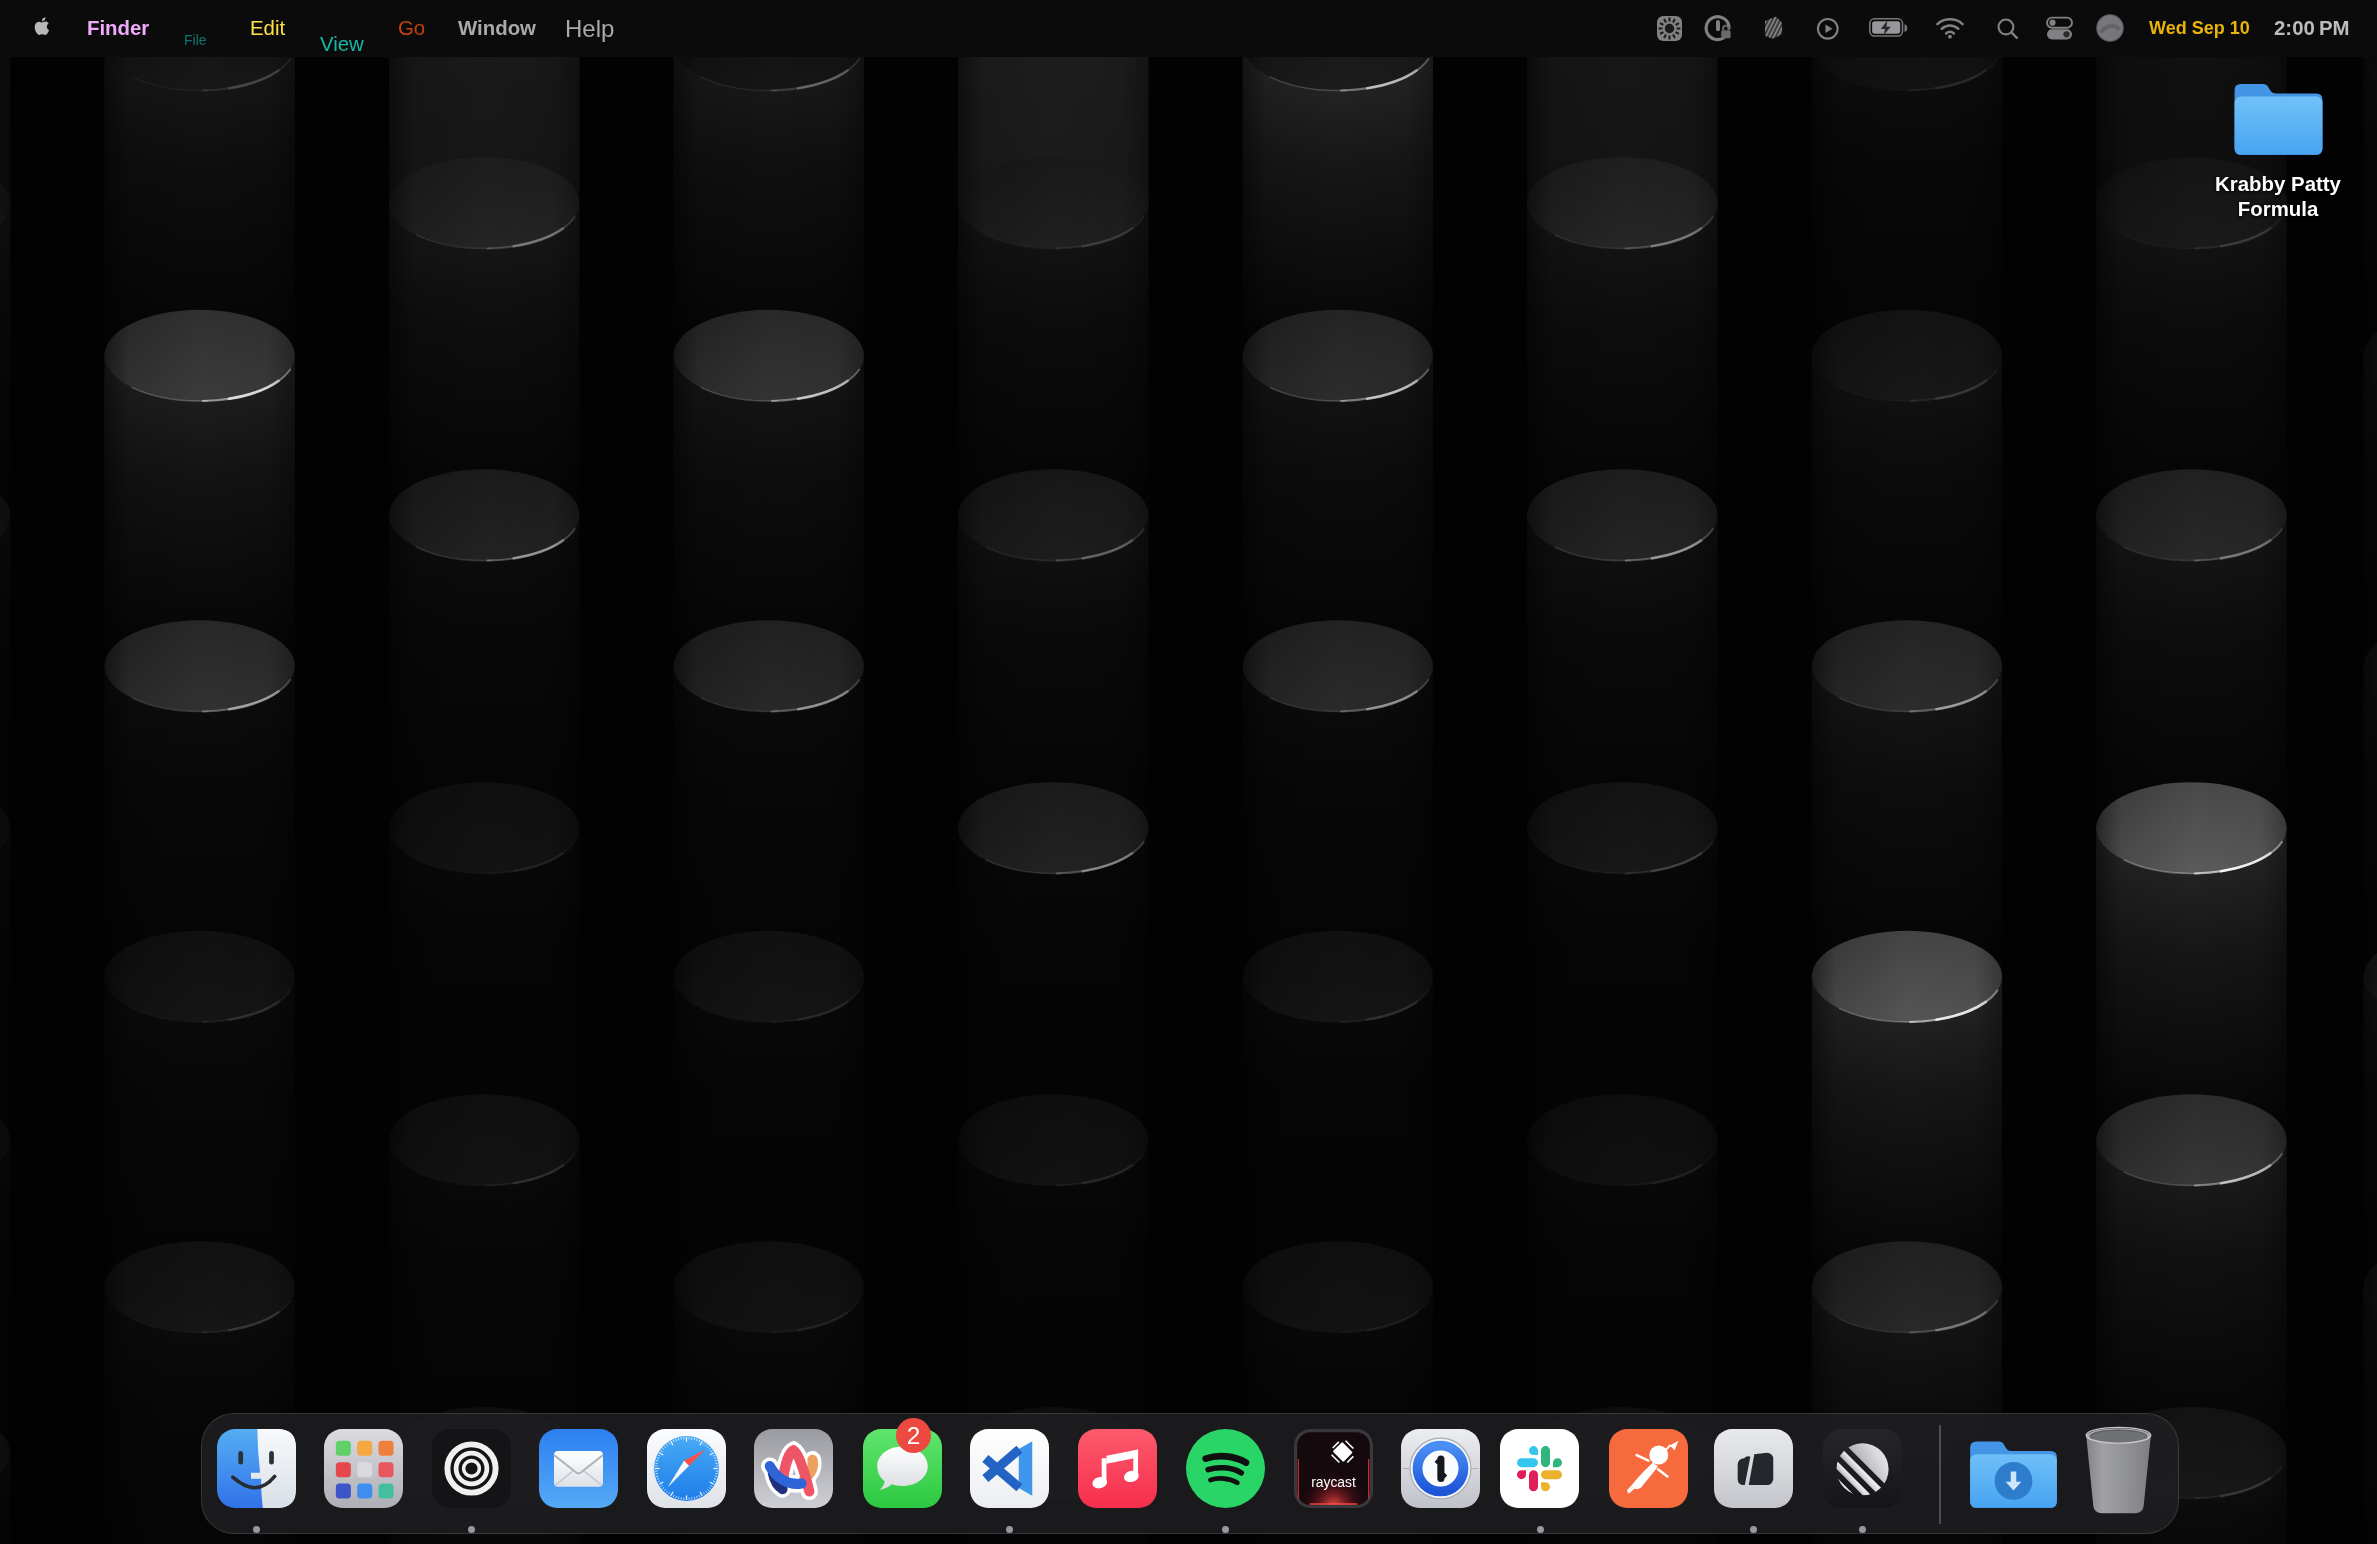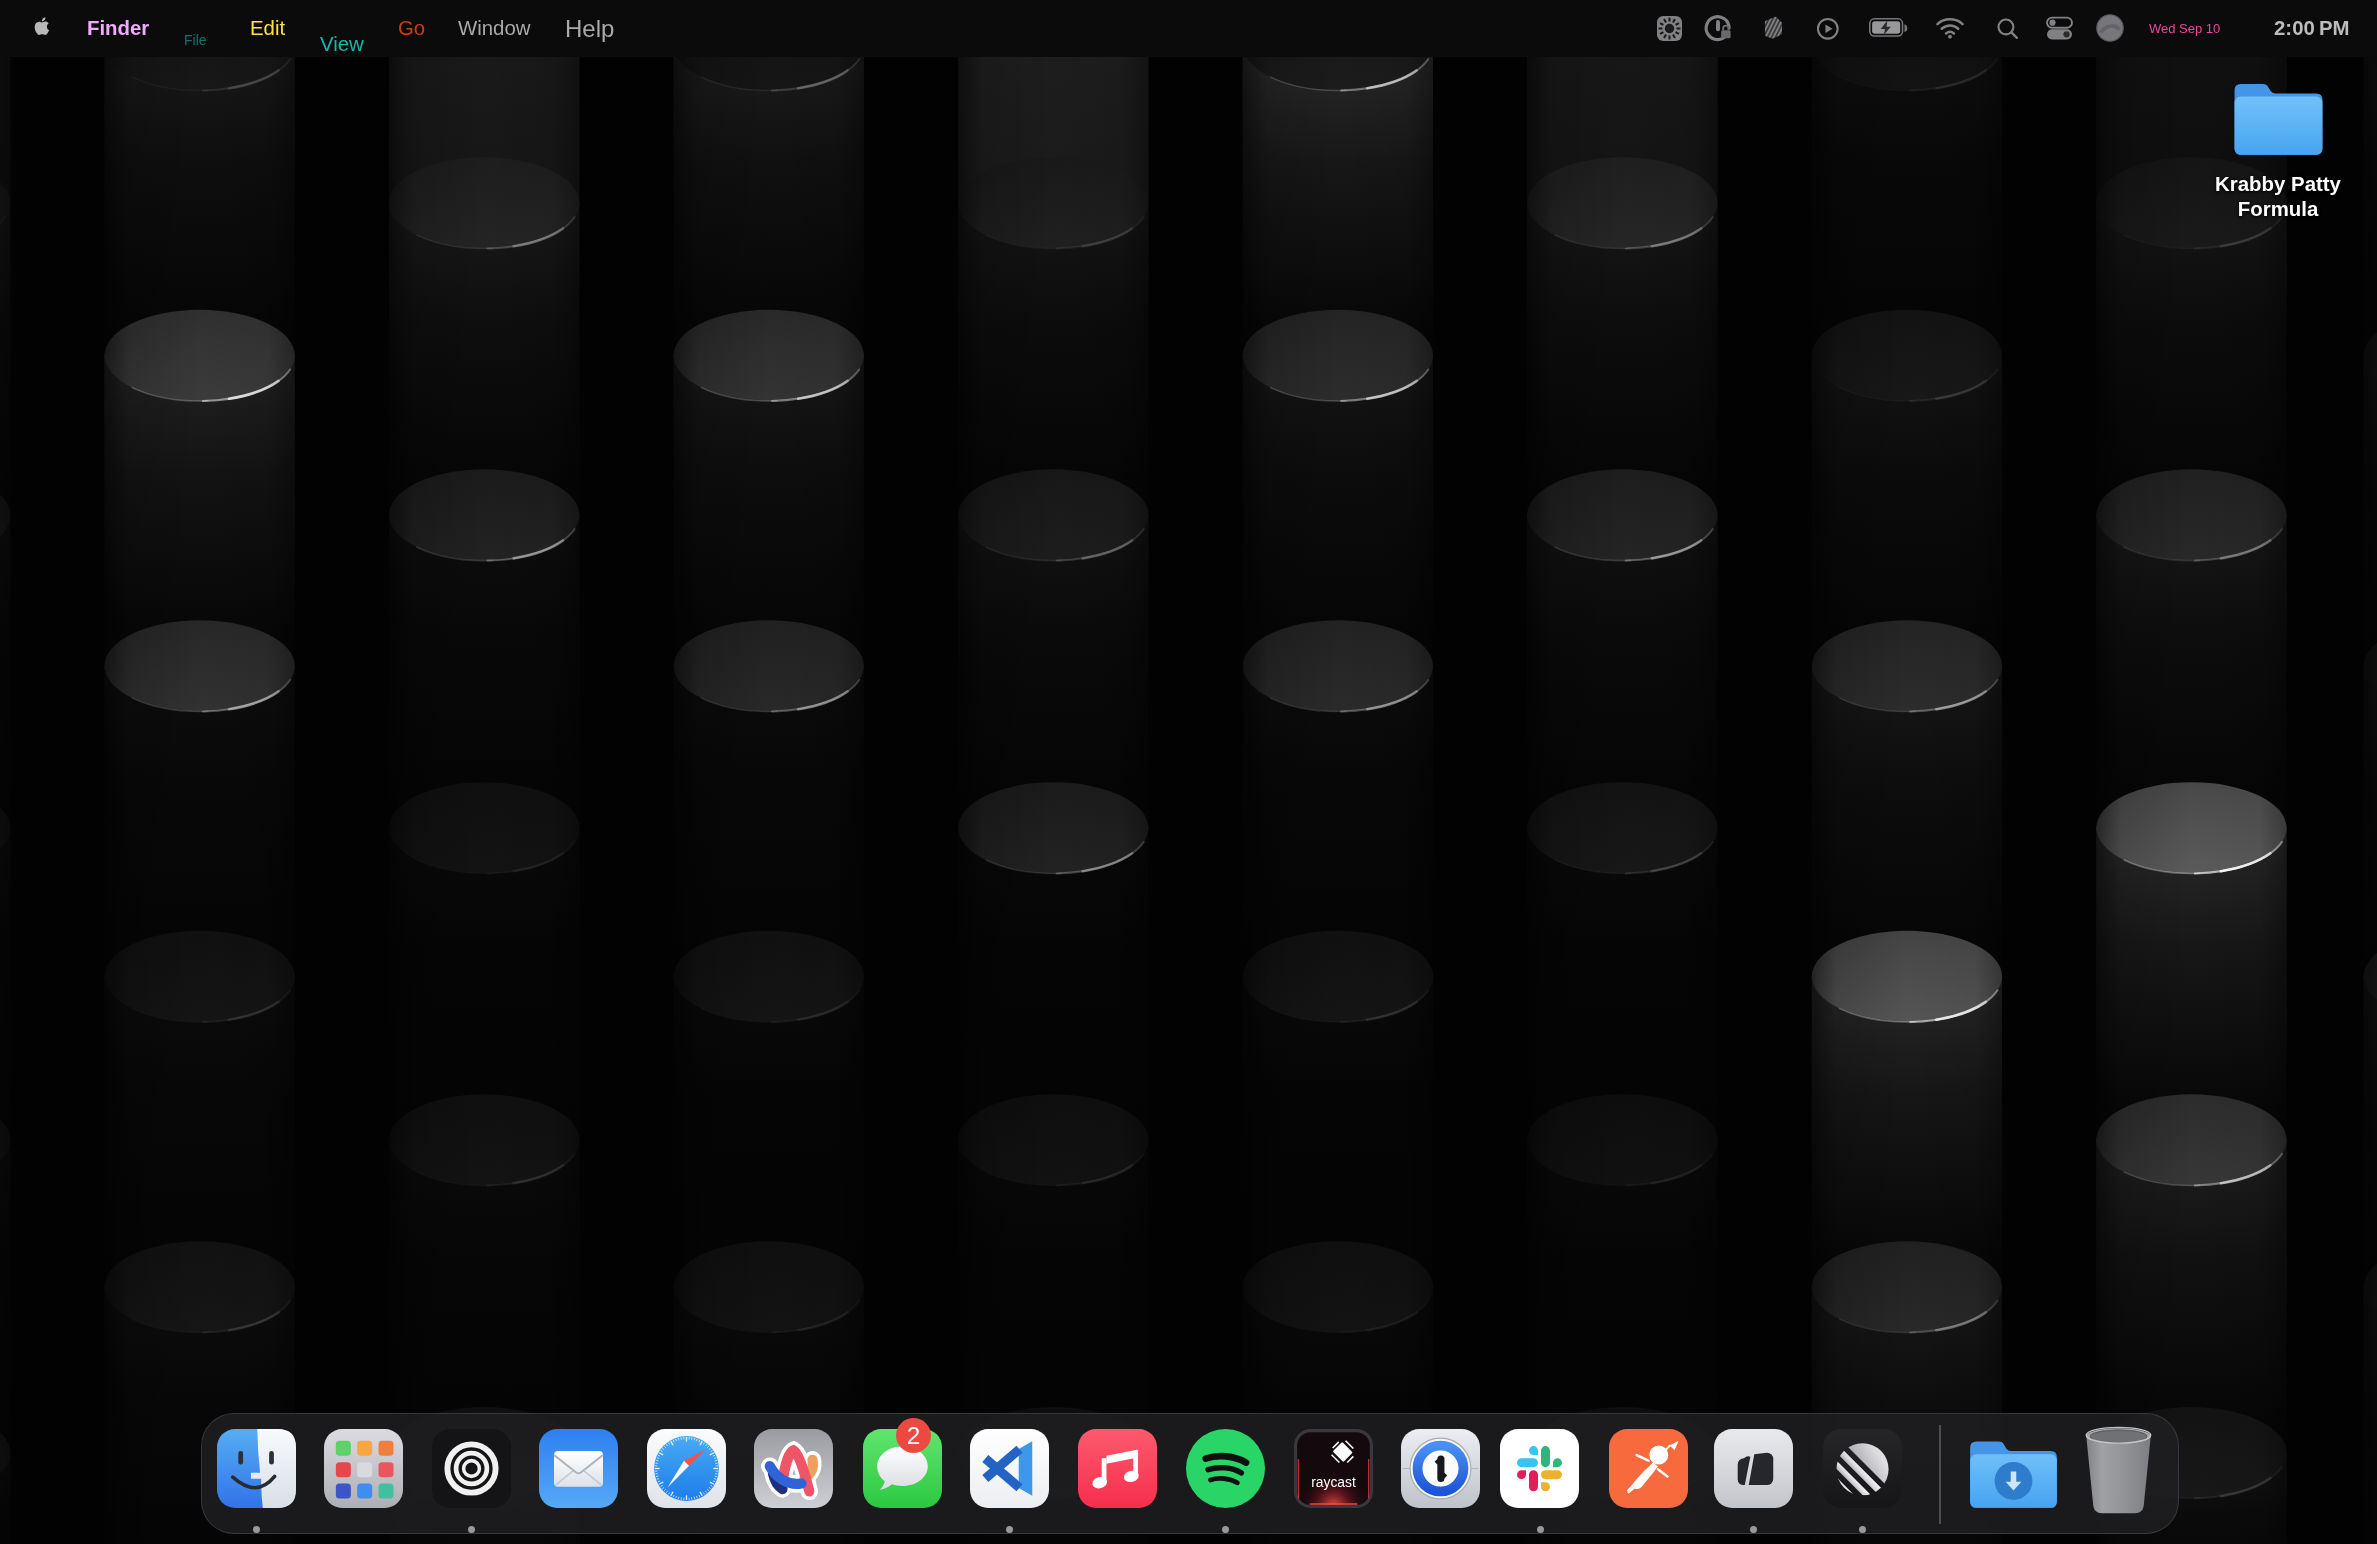--- a/index.html
+++ b/index.html
@@ -891,21 +891,21 @@
 <div style="position:absolute;left:2160px;top:172px;width:236px;text-align:center;font-size:20.4px;font-weight:700;color:#ffffff;line-height:25px;text-shadow:0 0.8px 3.1px rgba(0,0,0,0.95),0 0 1.6px rgba(0,0,0,0.8)">Krabby Patty<br>Formula</div>
 <div style="position:absolute;left:0;top:0;width:2377px;height:57px;background:#0b0b0c">
     <svg width="20.4" height="25" viewBox="0 0 26 32" style="position:absolute;left:33px;top:15.7px">
 <path d="M21.5,16.9 c0-3.6,2.9-5.3,3-5.4 c-1.6-2.4-4.2-2.7-5.1-2.8 c-2.2-0.2-4.2,1.3-5.3,1.3 c-1.1,0-2.8-1.3-4.6-1.2 C7.2,8.9,5,10.2,3.8,12.3 c-2.4,4.2-0.6,10.4,1.7,13.8 c1.1,1.7,2.5,3.5,4.3,3.4 c1.7-0.1,2.4-1.1,4.5-1.1 c2.1,0,2.7,1.1,4.6,1.1 c1.9,0,3.1-1.7,4.2-3.4 c1.3-1.9,1.9-3.8,1.9-3.9 C24.9,22.1,21.5,20.8,21.5,16.9 z M18,6.3 c0.9-1.1,1.6-2.7,1.4-4.3 c-1.4,0.1-3,0.9-4,2 c-0.9,1-1.7,2.6-1.5,4.2 C15.5,8.3,17,7.4,18,6.3 z" fill="#b8b8b8" transform="scale(0.82)"></path>
 </svg>
     <div style="position:absolute;left:87px;top:0;height:57px;line-height:57px;font-size:20.4px;font-weight:700;color:#f0abfc">Finder</div>
     <div style="position:absolute;left:184px;top:12px;height:57px;line-height:57px;font-size:14px;font-weight:500;color:#0f766e">File</div>
     <div style="position:absolute;left:250px;top:0;height:57px;line-height:57px;font-size:20.4px;font-weight:400;color:#fde047">Edit</div>
     <div style="position:absolute;left:320px;top:16px;height:57px;line-height:57px;font-size:20.4px;font-weight:400;color:#14b8a6">View</div>
     <div style="position:absolute;left:398px;top:0;height:57px;line-height:57px;font-size:20.4px;font-weight:500;color:#c2410c">Go</div>
-    <div style="position:absolute;left:458px;top:0;height:57px;line-height:57px;font-size:20.4px;font-weight:400;color:#a9a9a9">Window</div>
+    <div style="position:absolute;left:458px;top:0;height:57px;line-height:57px;font-size:20.4px;font-weight:700;color:#a9a9a9">Window</div>
     <div style="position:absolute;left:565px;top:0;height:57px;line-height:57px;font-size:24px;font-weight:500;color:#a9a9a9">Help</div>
     <svg width="25" height="25" viewBox="0 0 32 32" style="position:absolute;left:1657px;top:15.7px">
 <rect width="32" height="32" rx="8" fill="#818184"></rect>
       <circle cx="16" cy="16" r="6" fill="#1a1a1a"></circle>
       <line x1="25.0" y1="16.0" x2="30.0" y2="16.0" stroke="#1a1a1a" stroke-width="2.6"></line>
       <line x1="23.8" y1="20.5" x2="28.1" y2="23.0" stroke="#1a1a1a" stroke-width="2.6"></line>
       <line x1="20.5" y1="23.8" x2="23.0" y2="28.1" stroke="#1a1a1a" stroke-width="2.6"></line>
       <line x1="16.0" y1="25.0" x2="16.0" y2="30.0" stroke="#1a1a1a" stroke-width="2.6"></line>
       <line x1="11.5" y1="23.8" x2="9.0" y2="28.1" stroke="#1a1a1a" stroke-width="2.6"></line>
       <line x1="8.2" y1="20.5" x2="3.9" y2="23.0" stroke="#1a1a1a" stroke-width="2.6"></line>
@@ -964,21 +964,21 @@
 <rect x="1" y="2" width="32" height="13" rx="6.5" fill="none" stroke="#818184" stroke-width="2.4"></rect>
 <circle cx="8" cy="8.5" r="4" fill="#818184"></circle>
 <rect x="1" y="17" width="32" height="13" rx="6.5" fill="#818184"></rect>
 <circle cx="26" cy="23.5" r="4" fill="#2a2a2c"></circle>
 </svg>
     <svg width="28" height="28" viewBox="0 0 36 36" style="position:absolute;left:2096px;top:14px">
 <circle cx="18" cy="18" r="17" fill="#77777b"></circle>
 <circle cx="18" cy="18" r="17" fill="none" stroke="#5a5a5e" stroke-width="1.5"></circle>
 <path d="M6,24 C12,15 24,12 30,20" fill="none" stroke="#5f5f63" stroke-width="5" stroke-opacity="0.8"></path>
 </svg>
-    <div style="position:absolute;left:2149px;top:0;height:57px;line-height:57px;font-size:13px;font-weight:400;color:#ec4899">Wed Sep 10</div>
+    <div style="position:absolute;left:2149px;top:0;height:57px;line-height:57px;font-size:18px;font-weight:700;color:#eab308">Wed Sep 10</div>
     <div style="position:absolute;left:2274px;top:0;height:57px;line-height:57px;font-size:20.4px;font-weight:700;color:#bcbcbc">2:00 PM</div>
   </div>
 <div style="position:absolute;left:201px;top:1413px;width:1978px;height:121px;border-radius:33px;background:rgba(32,32,35,0.82);border:0.8px solid rgba(110,110,118,0.35);box-sizing:border-box"></div>
 <svg width="79" height="79" viewBox="0 0 100 100" style="position:absolute;left:217px;top:1429px">
 <defs>
       <linearGradient id="fb" x1="0" y1="0" x2="0" y2="1">
         <stop offset="0" stop-color="#55aef3"></stop>
         <stop offset="1" stop-color="#3272e9"></stop>
       </linearGradient>
 <linearGradient id="fw" x1="0" y1="0" x2="0" y2="1">

